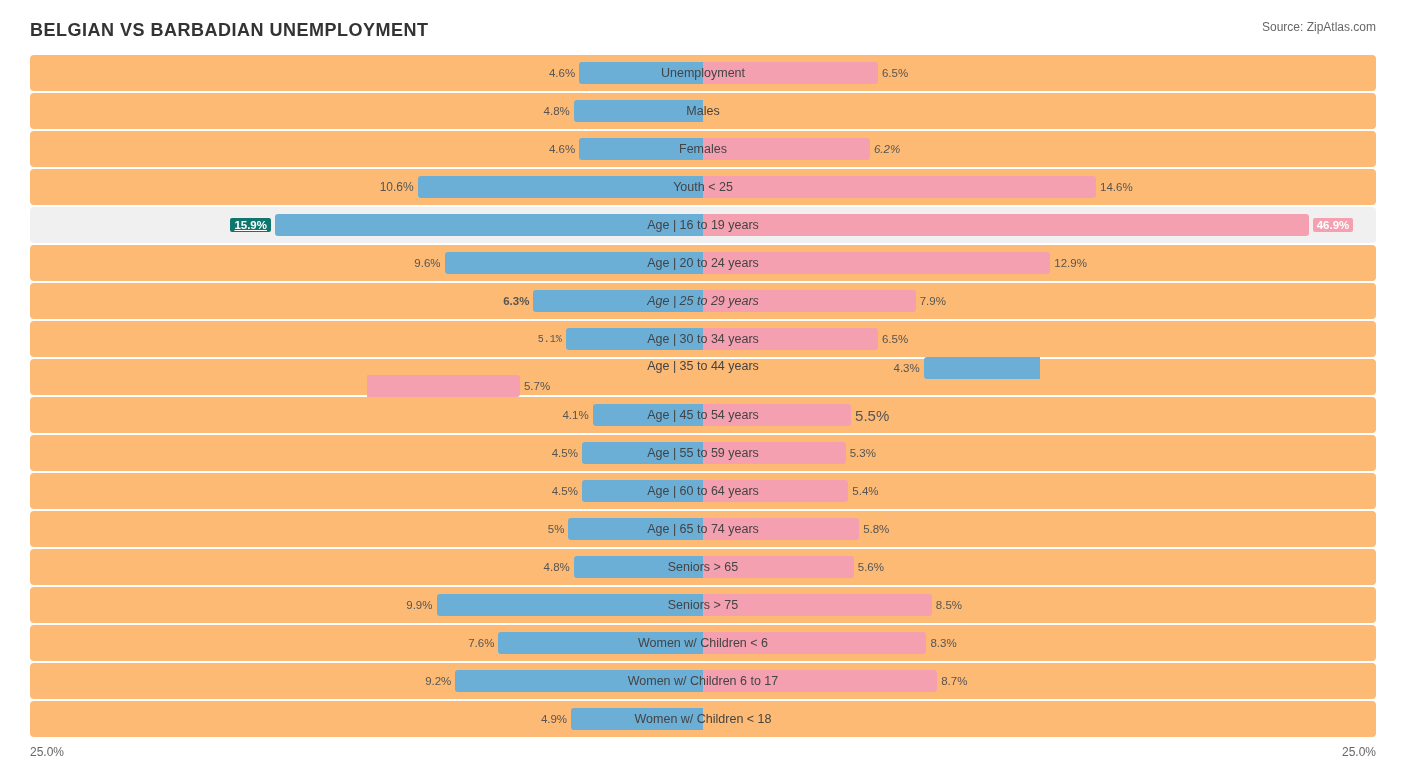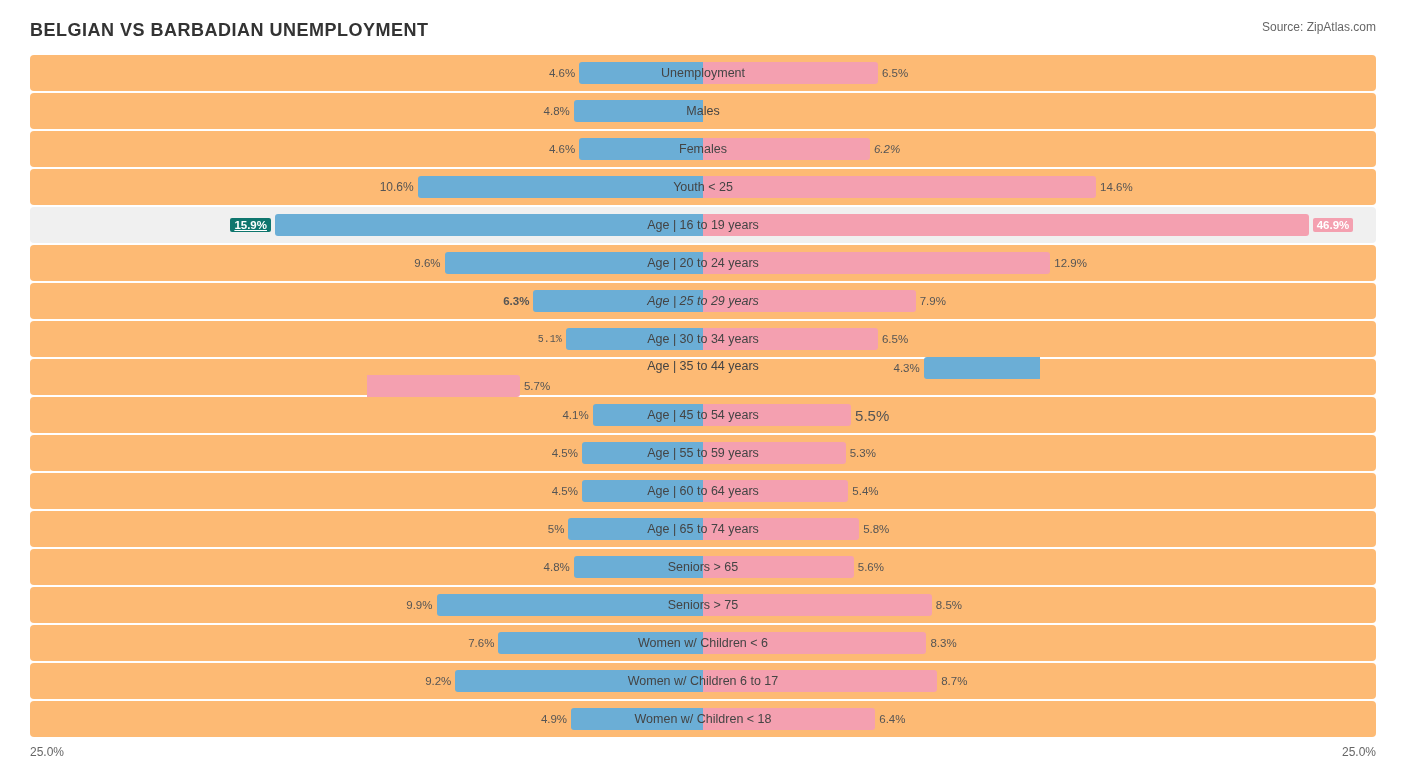--- a/index.html
+++ b/index.html
@@ -465,27 +465,20 @@
   </div>
       <div class="bar-row">
     <div class="chart-area" style="position:relative;">
       <div class="left-side" style="position:relative;">
         <div class="bar-blue" style="width: 19.6%; right:0; height:22px; background:#6baed6; border-radius:3px 0 0 3px; position:absolute;">
         </div>
         <span style="position:absolute; right: calc(19.6% + 4px); font-size:11.5px; color:#555; white-space:nowrap; font-weight:normal; z-index:10; ">
           4.9%
         </span>
       </div>
-      <div class="right-side" style="position:relative;">
-        <div class="bar-pink" style="width: 25.6%; left:0; height:22px; background:#f4a0b0; border-radius:0 3px 3px 0; position:absolute;">
-        </div>
-        <span style="position:absolute; left: calc(25.6% + 4px); font-size:11.5px; color:#555; white-space:nowrap; font-weight:normal; z-index:10; ">
-          6.4%
-        </span>
-      </div>
       <span class="label-center" style="position:absolute; left:50%; transform:translateX(-50%); z-index:10; white-space:nowrap; font-size:12.5px; color:#444; background:transparent; pointer-events:none;">
         Women w/ Children &lt; 18
       </span>
     </div>
   </div>
     </div>
 
   <div class="x-axis">
     <span>25.0%</span>
     <span>25.0%</span>

